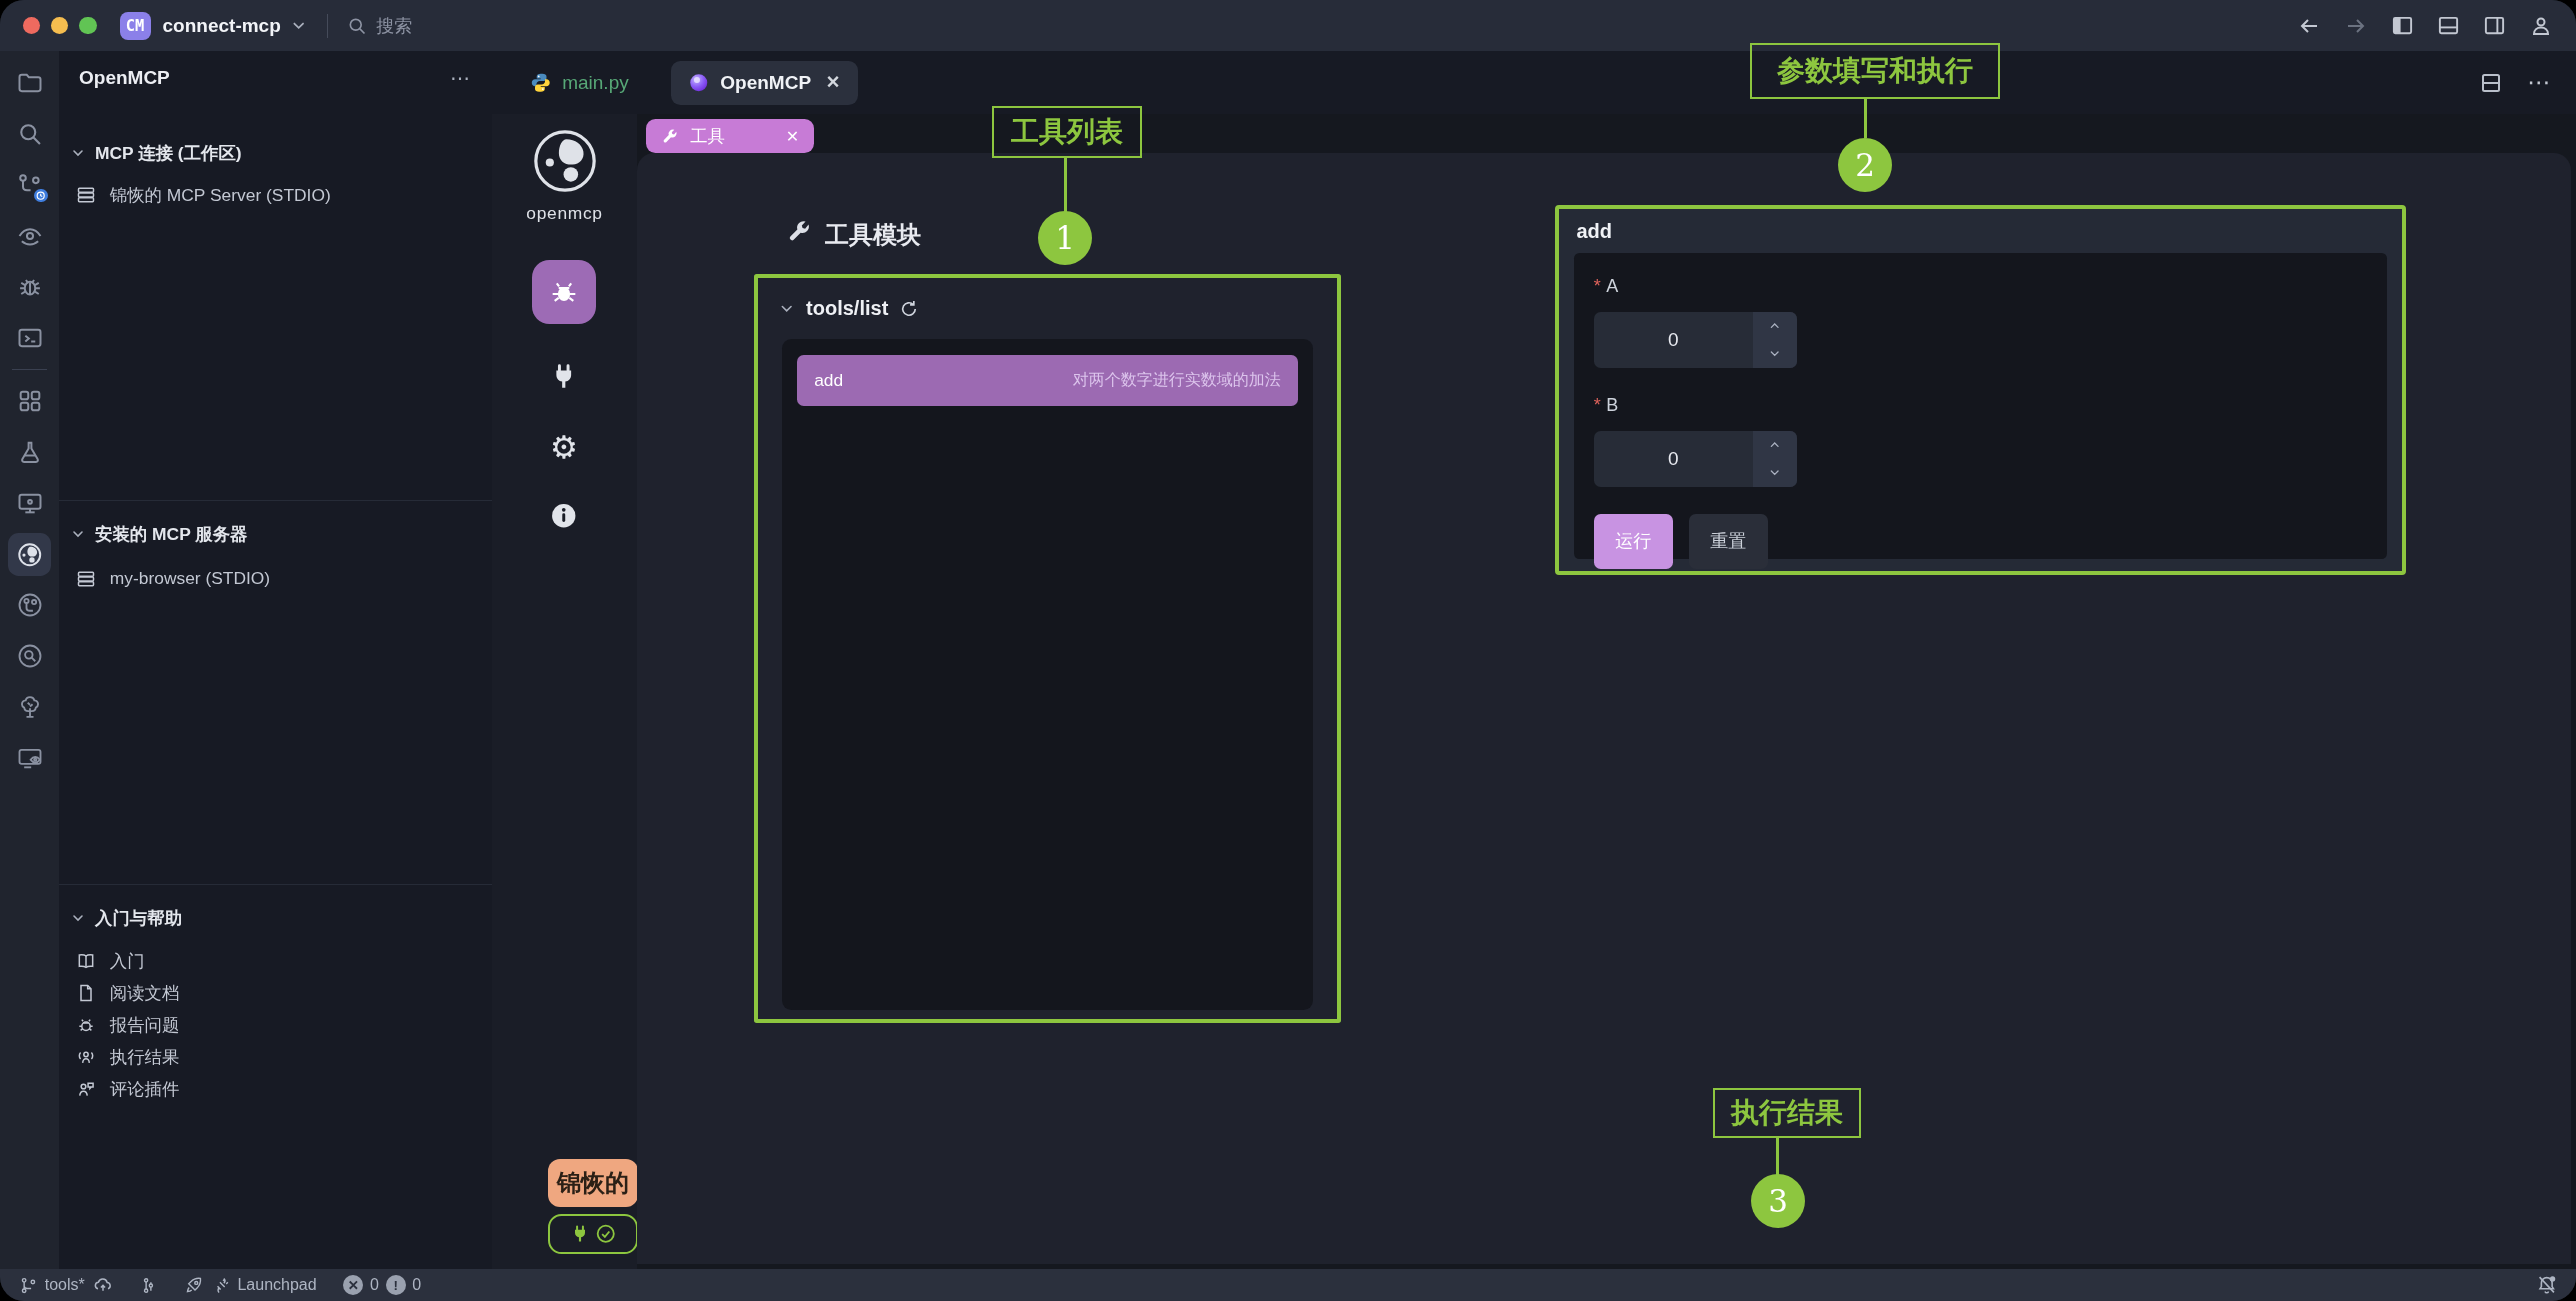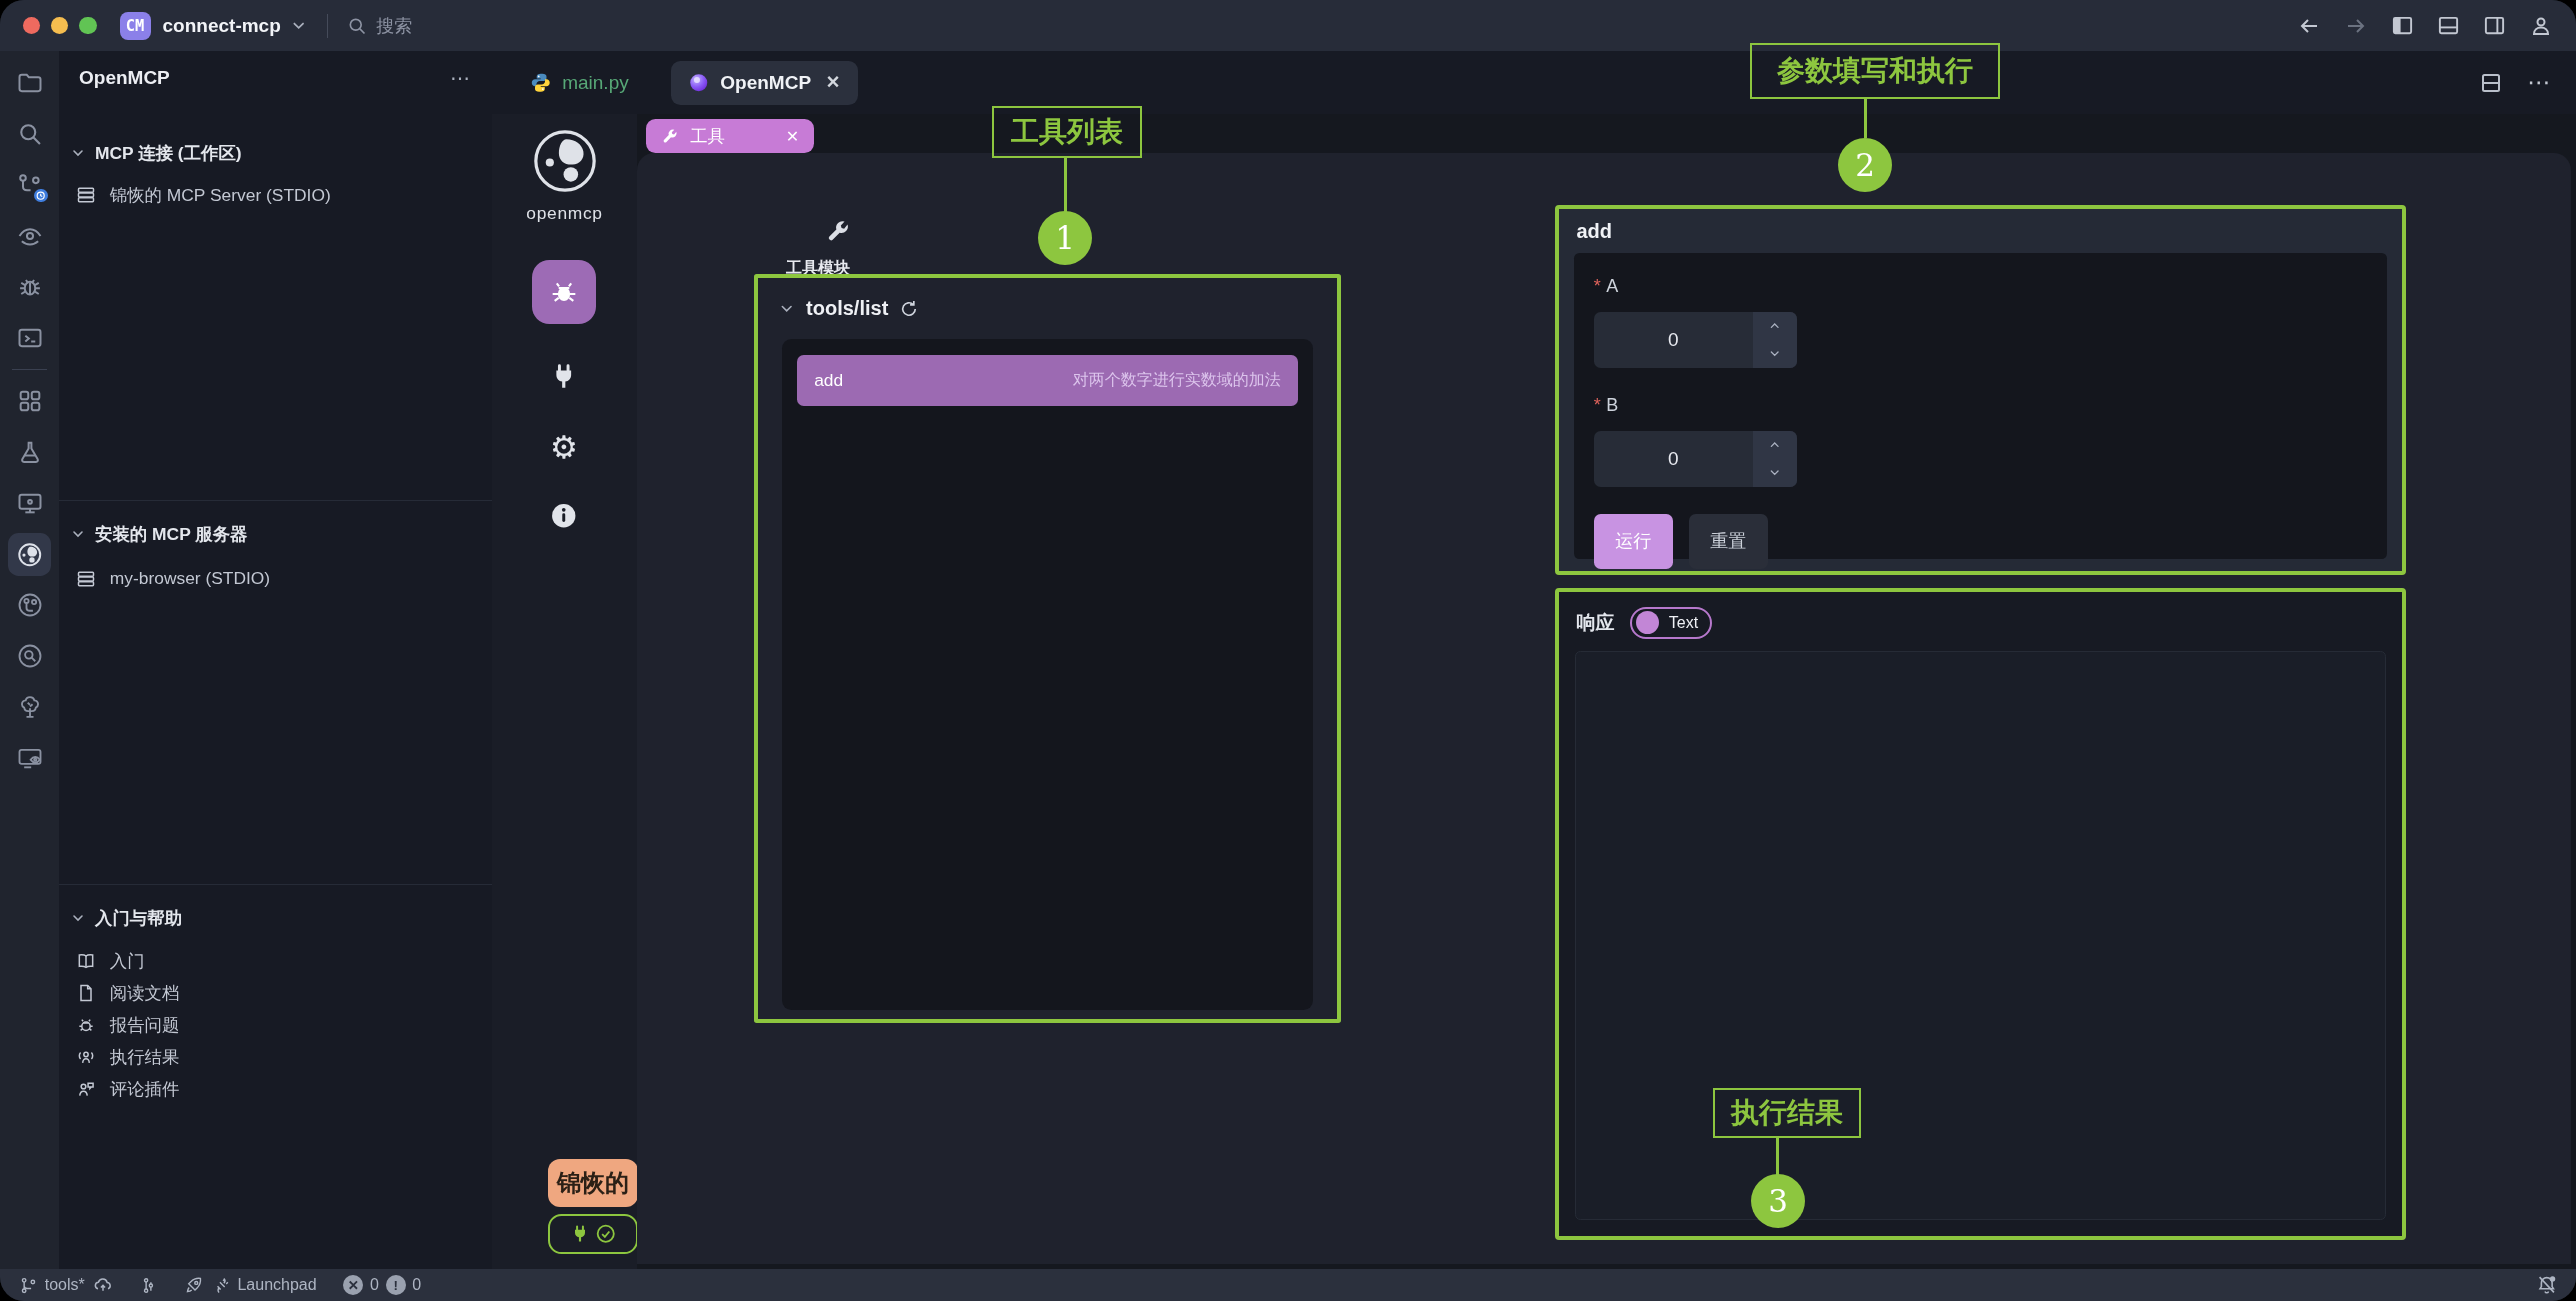--- a/index.html
+++ b/index.html
@@ -77,21 +77,21 @@
   .gear-glyph{font-size:31px; color:#e1e4ea; font-family:"DejaVu Sans", sans-serif;}
   .user-badge{position:absolute; left:56px; width:90px; height:48px; background:var(--orange); border-radius:12px; color:#2b2016; font-size:24px; font-weight:bold; display:flex; align-items:center; justify-content:center;}
   .conn-pill{position:absolute; left:56px; width:90px; height:40px; border:2px solid var(--green); border-radius:13.4px; display:flex; align-items:center; justify-content:center; gap:5.4px; color:var(--green);}
 
   .tag-row{position:absolute; top:5.4px; left:154px; display:flex; align-items:center; gap:17px;flex-direction:column;}
   .tool-tag{height:34px; background:var(--purple); border-radius:9.4px; display:flex; align-items:center; gap:12px; padding:0 14.8px; color:#fff; font-size:17.4px; min-width:168px;}
   .tool-tag .x{margin-left:auto; font-size:16px;}
   .add-tab-btn{width:31px; height:31px; border-radius:50%; border:2px solid #cfd4dd; color:#cfd4dd; display:flex; align-items:center; justify-content:center; font-size:21.5px; line-height:1;}
 
   .panel{position:absolute; top:39px; left:145px; right:5.4px; bottom:5.4px; background:var(--panel); border-radius:17.4px 17.4px 0 0;}
-  .module-heading{position:absolute; top:66px; left:149px; display:flex; align-items:flex-end; gap:13.4px; color:#e8eaf0; font-size:16px; font-weight:bold;flex-direction:column;}
+  .module-heading{position:absolute; top:66px; left:149px; display:flex; align-items:flex-start; gap:13.4px; color:#e8eaf0; font-size:24px; font-weight:bold;}
 
   .gbox{position:absolute; border:4px solid var(--green);}
   .tools-box{left:117px; top:121px; width:587px; height:749px; border-radius:2.7px;}
   .tools-head{display:flex; align-items:center; gap:10.7px; padding:19px 20px 16px 20px; color:#eef0f4; font-size:20px; font-weight:bold;}
   .tools-card{position:absolute; left:24px; right:24px; top:61px; height:671px; background:var(--card); border-radius:9.4px;}
   .tool-row{position:absolute; left:14.8px; right:14.8px; top:16px; height:51px; background:var(--purple-dark); border-radius:6.7px; display:flex; align-items:center; padding:0 17.4px; color:#fff; font-size:17.4px;}
   .tool-row .desc{margin-left:auto; color:#dcc4ec; font-size:16px;}
 
   .form-box{left:918px; top:52px; width:851px; height:370px; border-radius:4px; background:#252a36;}
   .form-title{padding:10.7px 17.4px; color:#f0f2f6; font-size:20px; font-weight:bold;}
@@ -544,30 +544,20 @@
                   </div>
               </div>
             </div>
             <div class="btn-row">
               <div class="btn run">运行</div>
               <div class="btn reset">重置</div>
             </div>
           </div>
         </div>
 
-        <div class="gbox resp-box">
-          <div class="resp-head">
-            <span class="resp-label">响应</span>
-            <div class="type-pill">
-              <span class="type-dot"></span>
-              <span class="type-text">Text</span>
-            </div>
-          </div>
-          <div class="resp-out"></div>
-        </div>
       </div>
     </div>
   </div>
 
   <div class="anno anno-box" style="left:992px; top:106px; width:150px; height:52px;text-align:center;">工具列表</div>
   <div class="anno anno-line" style="left:1064px; top:158px; height:54px;"></div>
   <div class="anno anno-circle" style="left:1038px; top:211px;">1</div>
 
   <div class="anno anno-box" style="left:1750px; top:43px; width:250px; height:56px;">参数填写和执行</div>
   <div class="anno anno-line" style="left:1864px; top:99px; height:39px;"></div>

